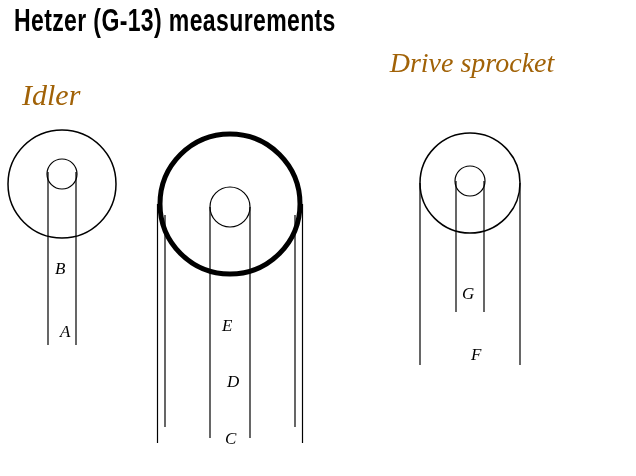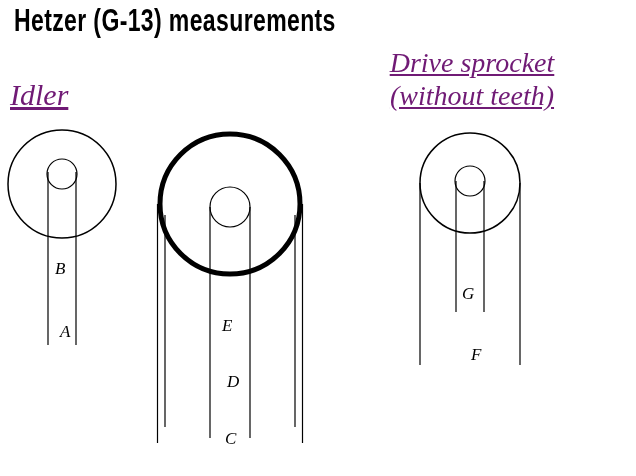--- a/index.html
+++ b/index.html
@@ -8,44 +8,43 @@
     overflow:hidden;font-family:"Liberation Serif",serif;color:#000;
   }
   #title{
     position:absolute;left:14px;top:2px;
     font-family:"Liberation Sans",sans-serif;font-weight:bold;font-size:32px;
     white-space:nowrap;letter-spacing:0.5px;
     transform:scaleX(0.72);transform-origin:0 0;
   }
   .heading{
     position:absolute;font-style:italic;font-size:30px;line-height:34px;
-    white-space:nowrap;color:#701a75;text-decoration:underline;
+    white-space:nowrap;color:#a16207;
   }
-  #idler-heading{left:10px;top:78px;}
+  #idler-heading{left:22px;top:78px;}
   #roadwheel-heading{left:148px;top:76px;}
   #sprocket-heading{left:352px;top:46px;width:240px;text-align:center;font-size:28px;line-height:33px;}
   svg{position:absolute;left:0;top:0;}
   .ink{stroke:#000000;fill:none;}
   .dim-label{
     font-family:"Liberation Serif",serif;font-style:italic;font-size:17px;fill:#000000;
   }
 </style>
 </head>
 <body>
 
 <div id="page">
 
   <div id="title">Hetzer (G-13) measurements</div>
 
   <div class="heading" id="idler-heading">Idler</div>
 
 
   <div class="heading" id="sprocket-heading">
     <div>Drive sprocket</div>
-    <div>(without teeth)</div>
   </div>
 
   <svg width="636" height="476" viewBox="0 0 636 476">
 
     <g>
       <circle class="ink" cx="62" cy="184" r="54" stroke-width="1.5" stroke="#000000"></circle>
       <circle class="ink" cx="62" cy="174" r="15" stroke-width="1.2" stroke="#000000"></circle>
       <line class="ink" x1="48" y1="172" x2="48" y2="345" stroke-width="1.2" stroke="#000000"></line>
       <line class="ink" x1="76" y1="172" x2="76" y2="345" stroke-width="1.2" stroke="#000000"></line>
       <text class="dim-label" x="55" y="274">B</text>

